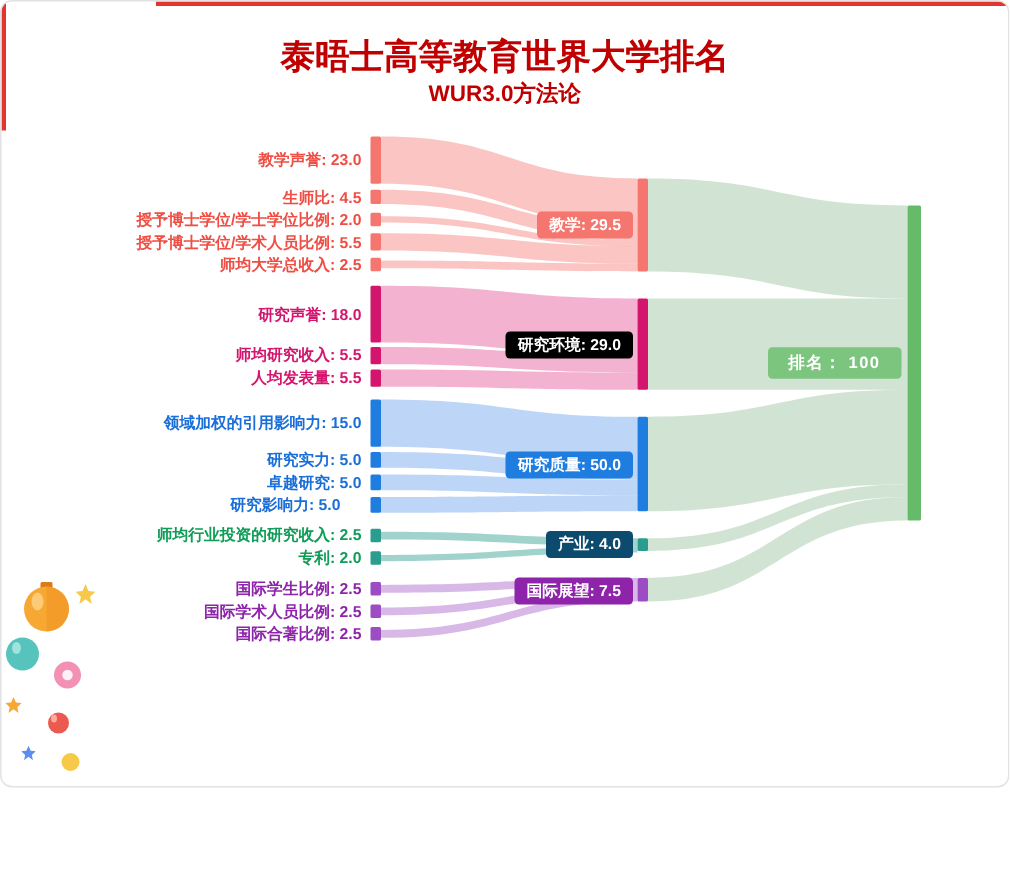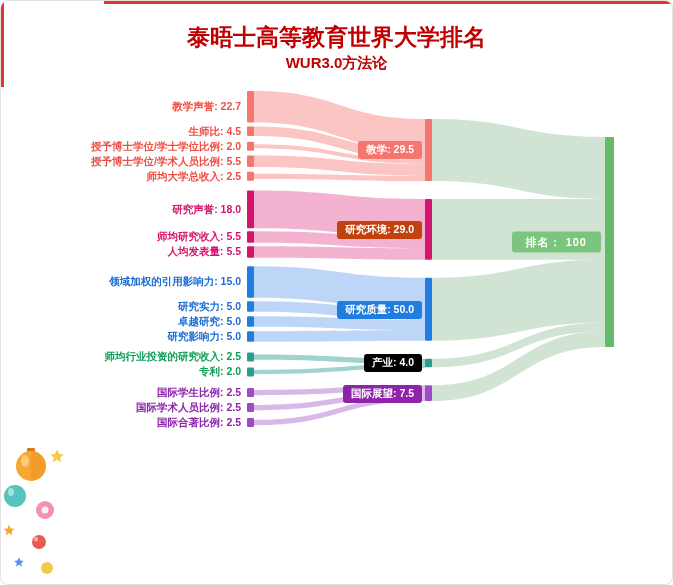--- a/index.html
+++ b/index.html
@@ -1,17 +1,17 @@
 <!DOCTYPE html>
 <html><head>
 <meta charset="utf-8">
 <style>
   html,body{margin:0;padding:0;background:#fff;}
   body{width:673px;height:585px;font-family:"Liberation Sans","DejaVu Sans",sans-serif;}
-  .page{position:relative;width:673px;height:585px;box-sizing:border-box;background:#fff;
+  .page{position:relative;width:673px;height:525px;box-sizing:border-box;background:#fff;
         border:1px solid #e2e2e2;border-radius:8px;overflow:hidden;}
   .accent-top{position:absolute;top:0;left:103px;right:0;height:3px;background:#e3342f;}
   .accent-left{position:absolute;top:0;left:0;width:3px;height:86px;background:#e3342f;}
   header{padding:20px 10px 4px;text-align:center;}
   .title-1{margin:0;font-size:23px;font-weight:bold;color:#c00000;line-height:1.4;}
   .title-2{margin:0;font-size:15px;font-weight:bold;color:#c00000;line-height:1.35;}
   .sankey-wrap{position:relative;width:673px;height:375px;margin-top:4px;}
   .sankey-wrap svg{position:absolute;left:0;top:0;}
   .src-label{position:absolute;transform:translateY(-50%);font-size:10.5px;font-weight:bold;
              white-space:nowrap;text-align:right;}
@@ -76,41 +76,41 @@
         <rect x="246" y="322.05" width="7" height="9" rx="1" fill="#9c4dc4"></rect>
         <path d="M 253 338.925 C 338.5 338.925 338.5 314.75 424 314.75 L 424 320 C 338.5 320 338.5 344.175 253 344.175 Z" fill="rgba(156,77,196,0.4)"></path>
         <rect x="246" y="337.05" width="7" height="9" rx="1" fill="#9c4dc4"></rect>
         <rect x="424" y="38" width="7" height="61.95" rx="1" fill="#f4766f"></rect>
         <rect x="424" y="117.95" width="7" height="60.900000000000006" rx="1" fill="#d4156e"></rect>
         <rect x="424" y="196.85000000000002" width="7" height="63" rx="1" fill="#1f7de0"></rect>
         <rect x="424" y="277.85" width="7" height="8.4" rx="1" fill="#2a9d8f"></rect>
         <rect x="424" y="304.25" width="7" height="15.75" rx="1" fill="#9c4dc4"></rect>
         <rect x="604" y="56" width="9" height="210" rx="1" fill="#66bb6a"></rect>
       </svg>
-  <div class="src-label" style="color: rgb(238, 78, 68); right: 433px; top: 25.75px;">教学声誉: 22.7</div>
+  <div class="src-label" style="color: rgb(238, 78, 68); right: 433px; top: 25.75px;">教学声誉: 23.0</div>
       <div class="src-label" style="color: rgb(238, 78, 68); right: 433px; top: 50.25px;">生师比: 4.5</div>
       <div class="src-label" style="color: rgb(238, 78, 68); right: 433px; top: 65.25px;">授予博士学位/学士学位比例: 2.0</div>
       <div class="src-label" style="color: rgb(238, 78, 68); right: 433px; top: 80.25px;">授予博士学位/学术人员比例: 5.5</div>
       <div class="src-label" style="color: rgb(238, 78, 68); right: 433px; top: 95.25px; text-align: center;">师均大学总收入: 2.5</div>
       <div class="src-label" style="color: rgb(212, 21, 110); right: 433px; top: 128.4px;">研究声誉: 18.0</div>
       <div class="src-label" style="color: rgb(212, 21, 110); right: 433px; top: 156.05px;">师均研究收入: 5.5</div>
       <div class="src-label" style="color: rgb(212, 21, 110); right: 433px; top: 171.05px;">人均发表量: 5.5</div>
       <div class="src-label" style="color: rgb(26, 110, 216); right: 433px; top: 201.05px;">领域加权的引用影响力: 15.0</div>
       <div class="src-label" style="color: rgb(26, 110, 216); right: 433px; top: 225.55px;">研究实力: 5.0</div>
       <div class="src-label" style="color: rgb(26, 110, 216); right: 433px; top: 240.55px;">卓越研究: 5.0</div>
-      <div class="src-label" style="color: rgb(26, 110, 216); right: 433px; top: 255.55px; margin-left: 28px;">研究影响力: 5.0</div>
+      <div class="src-label" style="color: rgb(26, 110, 216); right: 447px; top: 255.55px; margin-left: 28px;">研究影响力: 5.0</div>
       <div class="src-label" style="color: rgb(15, 157, 88); right: 433px; top: 276.05px;">师均行业投资的研究收入: 2.5</div>
       <div class="src-label" style="color: rgb(15, 157, 88); right: 433px; top: 291.05px;">专利: 2.0</div>
       <div class="src-label" style="color: rgb(142, 36, 170); right: 433px; top: 311.55px;">国际学生比例: 2.5</div>
       <div class="src-label" style="color: rgb(142, 36, 170); right: 433px; top: 326.55px;">国际学术人员比例: 2.5</div>
       <div class="src-label" style="color: rgb(142, 36, 170); right: 433px; top: 341.55px;">国际合著比例: 2.5</div>
       <div class="mid-box" style="background: rgb(244, 118, 111); right: 252px; top: 68.975px;">教学:  29.5</div>
-      <div class="mid-box" style="background: #c2410c; right: 252px; top: 148.4px; margin-left: 35px;">研究环境:  29.0</div>
+      <div class="mid-box" style="background: #000000; right: 252px; top: 148.4px; margin-left: 35px;">研究环境:  29.0</div>
       <div class="mid-box" style="background: rgb(31, 125, 224); right: 252px; top: 228.35px;">研究质量:  50.0</div>
-      <div class="mid-box" style="background: #000000; right: 252px; top: 282.05px;">产业:  4.0</div>
+      <div class="mid-box" style="background: #0c4a6e; right: 252px; top: 282.05px;">产业:  4.0</div>
       <div class="mid-box" style="background: rgb(142, 36, 170); right: 252px; top: 312.125px;">国际展望:  7.5</div>
       <div class="rank-box" style="background: rgb(124, 197, 127); right: 73px; top: 161px;">排名：  100</div>
     </div>
 
   <div class="deco">
     <svg width="66" height="140" viewBox="0 0 66 140">
       <g>
         <rect x="26" y="4" width="8" height="5" rx="1" fill="#d97b16"></rect>
         <circle cx="30" cy="22" r="15" fill="#f6a833"></circle>
         <path d="M30 7 a15 15 0 0 1 0 30 Z" fill="#ef8f1f" opacity="0.45"></path>

